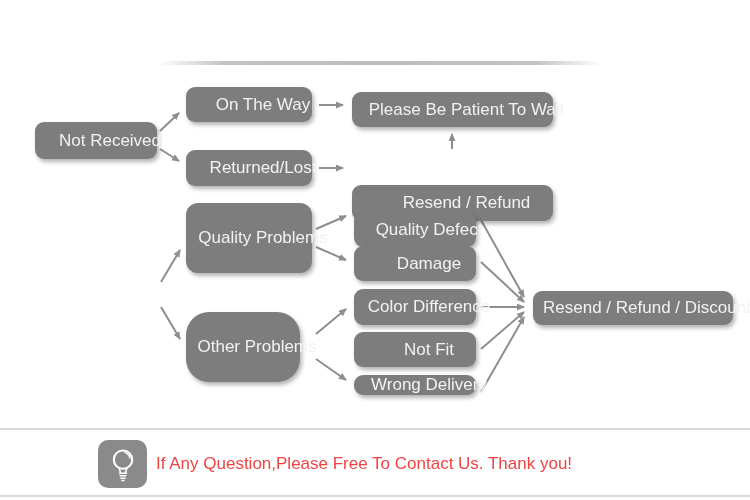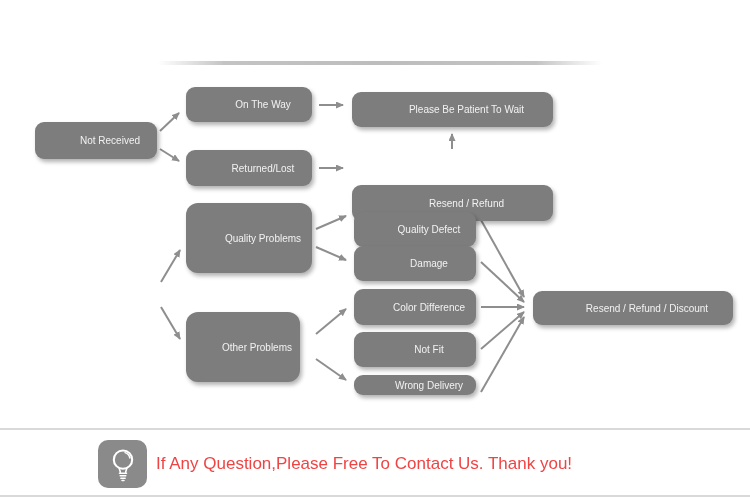--- a/index.html
+++ b/index.html
@@ -40,21 +40,21 @@
   }
   .node {
     position: absolute;
     box-sizing: border-box;
     background: var(--box-fill, #7d7d7d);
     color: var(--box-text, #f2f2f2);
     border-radius: 9px;
     display: flex;
     align-items: center;
     justify-content: center;
-    font-size: 10px;
+    font-size: 17px;
     white-space: nowrap;
     box-shadow: 2px 3px 4px rgba(0,0,0,0.30);
     padding-left: 28px;
   }
   .node.tall { border-radius: 12px; }
   .arrows {
     position: absolute;
     left: 0; top: 0;
     width: 750px;
     height: 500px;
@@ -124,21 +124,21 @@
       <path d="M481,392 L524,317" marker-end="url(#ah)"></path>
     </g>
   </svg>
 
   <div class="node" style="left:35px;  top:122px; width:122px; height:37px;">Not Received</div>
   <div class="node" style="left:186px; top:87px;  width:126px; height:35px;">On The Way</div>
   <div class="node" style="left:352px; top:92px;  width:201px; height:35px;">Please Be Patient To Wait</div>
   <div class="node" style="left:186px; top:150px; width:126px; height:36px;">Returned/Lost</div>
   <div class="node" style="left:352px; top:151px; width:201px; height:36px;margin-top:34px;">Resend / Refund</div>
   <div class="node tall" style="left:186px; top:203px; width:126px; height:70px;">Quality Problems</div>
-  <div class="node tall" style="left:186px; top:312px; width:114px; height:70px;">Other Problems</div>
+  <div class="node tall" style="left:186px; top:312px; width:114px; height:70px;border-radius:23px;">Other Problems</div>
   <div class="node" style="left:354px; top:203px; width:122px; height:35px;margin-top:9px;">Quality Defect</div>
   <div class="node" style="left:354px; top:246px; width:122px; height:35px;">Damage</div>
   <div class="node" style="left:354px; top:332px; width:122px; height:35px;">Not Fit</div>
   <div class="node" style="left:354px; top:289px; width:122px; height:36px;">Color Difference</div>
   <div class="node" style="left:354px; top:375px; width:122px; height:20px;">Wrong Delivery</div>
   <div class="node" style="left:533px; top:291px; width:200px; height:34px;">Resend / Refund / Discount</div>
 
   <div class="footer-line" style="top:428px;"></div>
   <div class="bulb-tile">
     <svg width="42" height="42" viewBox="0 0 48 48" fill="none" stroke="#ffffff" stroke-linecap="round" xmlns="http://www.w3.org/2000/svg">

